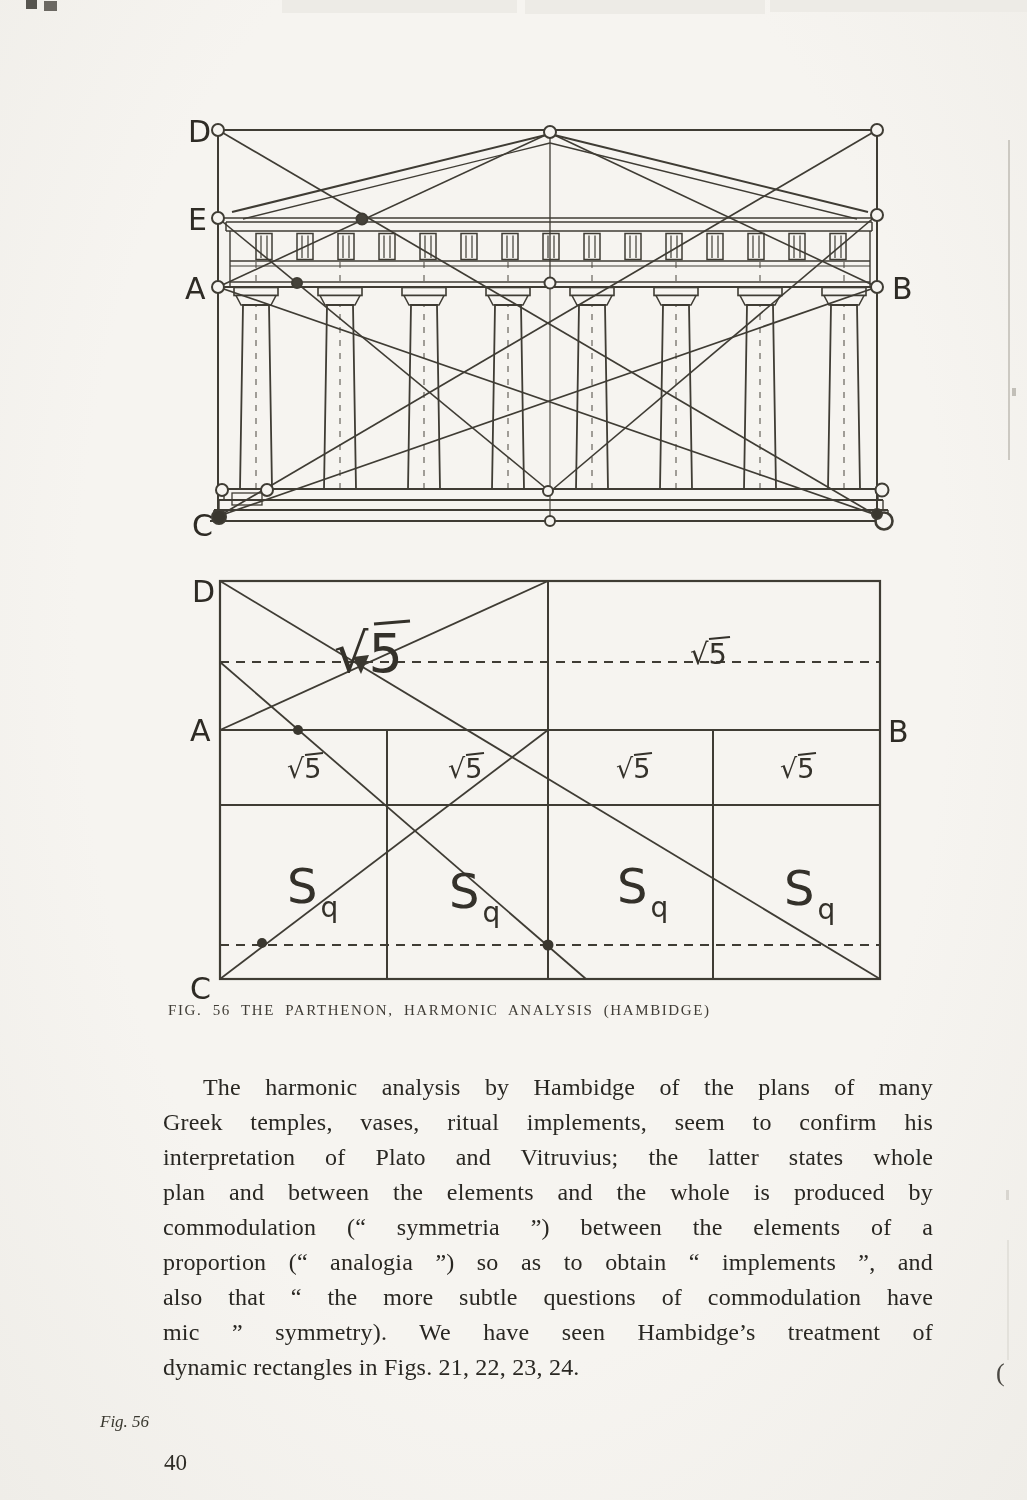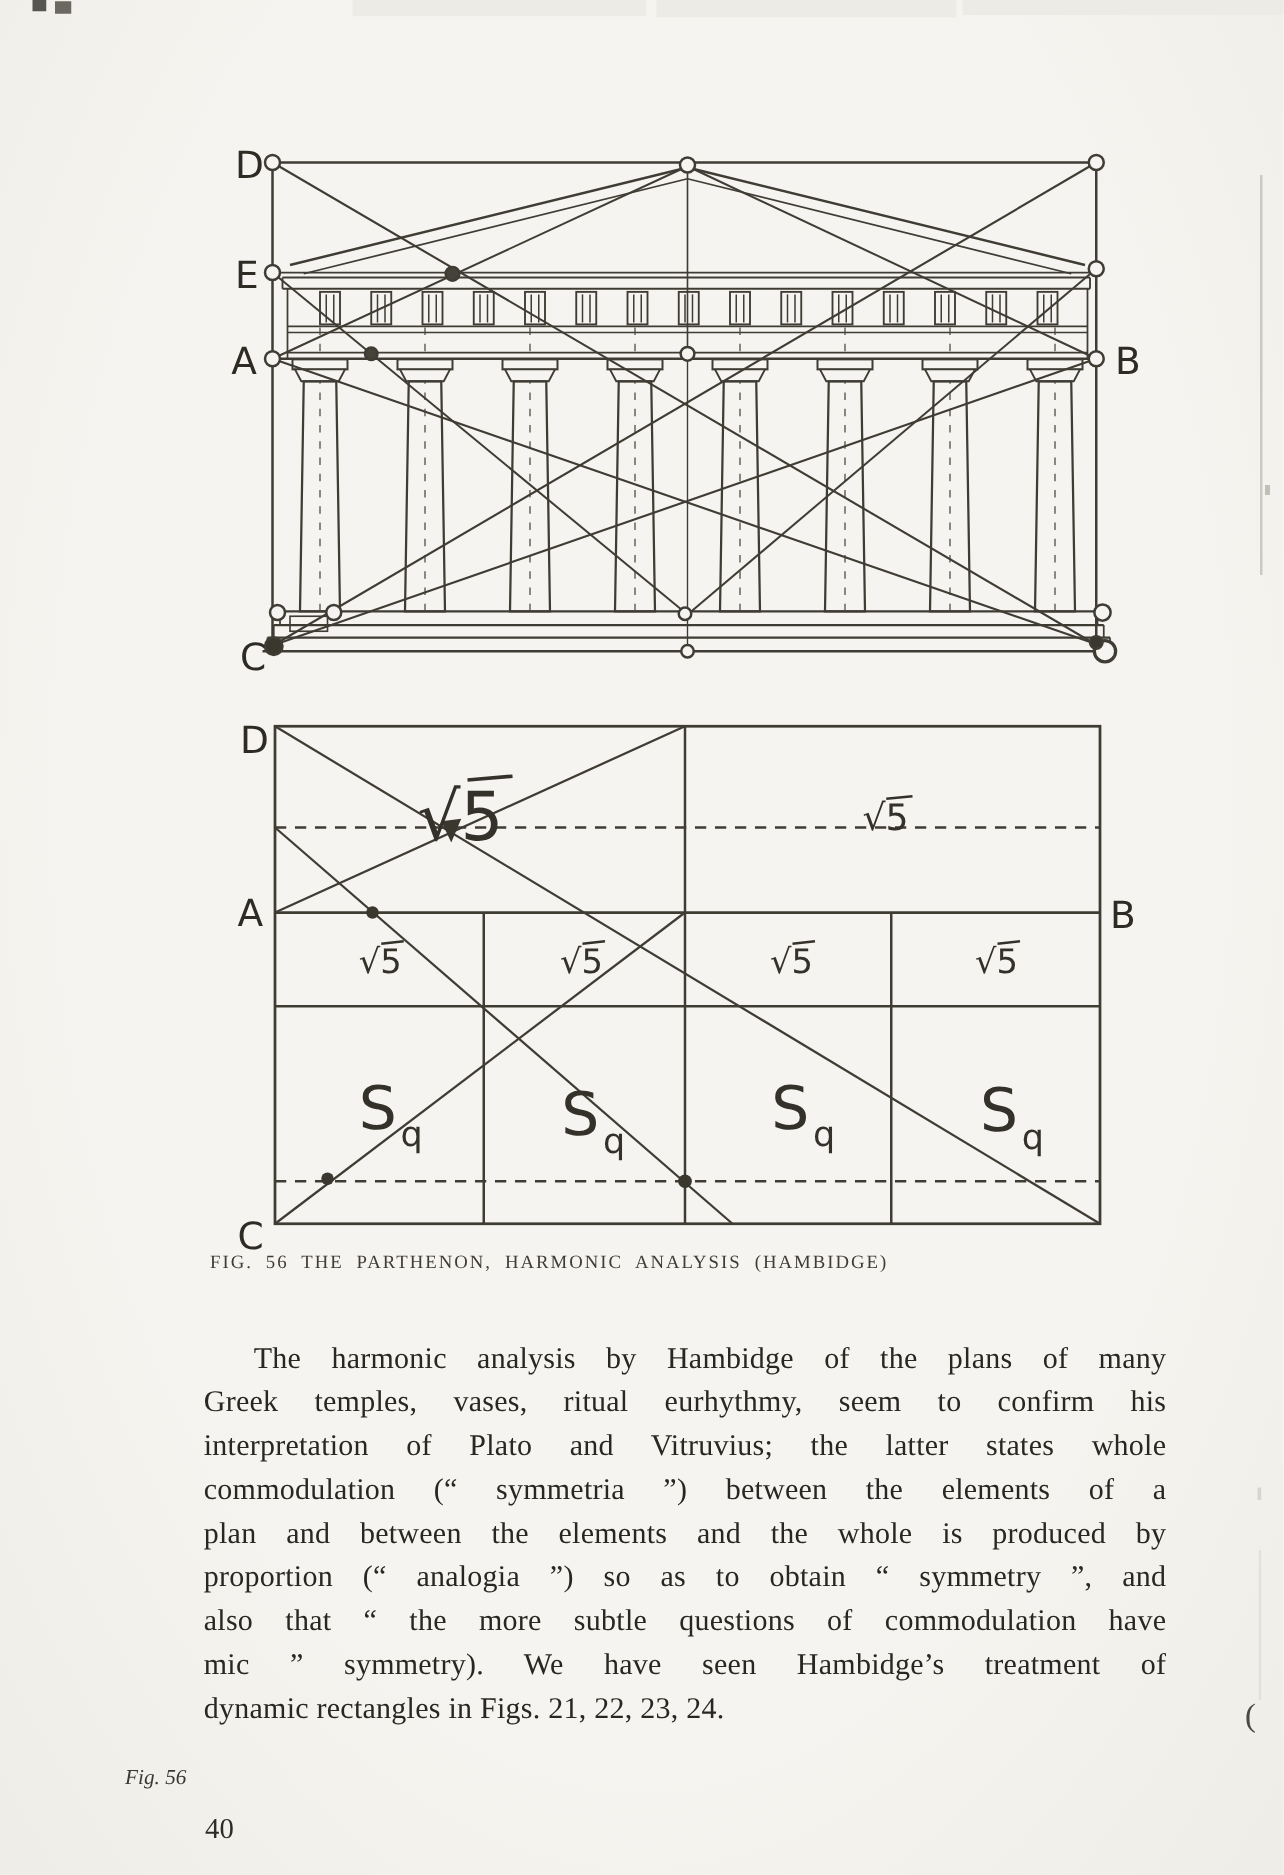--- a/index.html
+++ b/index.html
@@ -275,25 +275,25 @@
     <text class="lbl" x="192" y="602">D</text>
     <text class="lbl" x="190" y="741">A</text>
     <text class="lbl" x="888" y="742">B</text>
     <text class="lbl" x="190" y="999">C</text>
   </svg>
 
   <div class="fig-caption">FIG. 56   THE PARTHENON, HARMONIC ANALYSIS (HAMBIDGE)</div>
 
   <div class="bodytext">
     <div class="line indent">The harmonic analysis by Hambidge of the plans of many</div>
-    <div class="line">Greek temples, vases, ritual eurhythmy, seem to confirm his</div>
+    <div class="line">Greek temples, vases, ritual implements, seem to confirm his</div>
     <div class="line">interpretation of Plato and Vitruvius;  the latter states whole</div>
+    <div class="line">plan and between the elements and the whole is produced by</div>
     <div class="line">commodulation (“ symmetria ”) between the elements of a</div>
-    <div class="line">plan and between the elements and the whole is produced by</div>
-    <div class="line">proportion (“ analogia ”) so as to obtain “ symmetry ”, and</div>
+    <div class="line">proportion (“ analogia ”) so as to obtain “ implements ”, and</div>
     <div class="line">also that “ the more subtle questions of commodulation have</div>
     <div class="line">mic ” symmetry).  We have seen Hambidge’s treatment of</div>
     <div class="line loose">dynamic rectangles in Figs. 21, 22, 23, 24.</div>
   </div>
 
   <div class="margin-note">Fig. 56</div>
   <div class="page-number">40</div>
 </div>
 
 </body></html>

